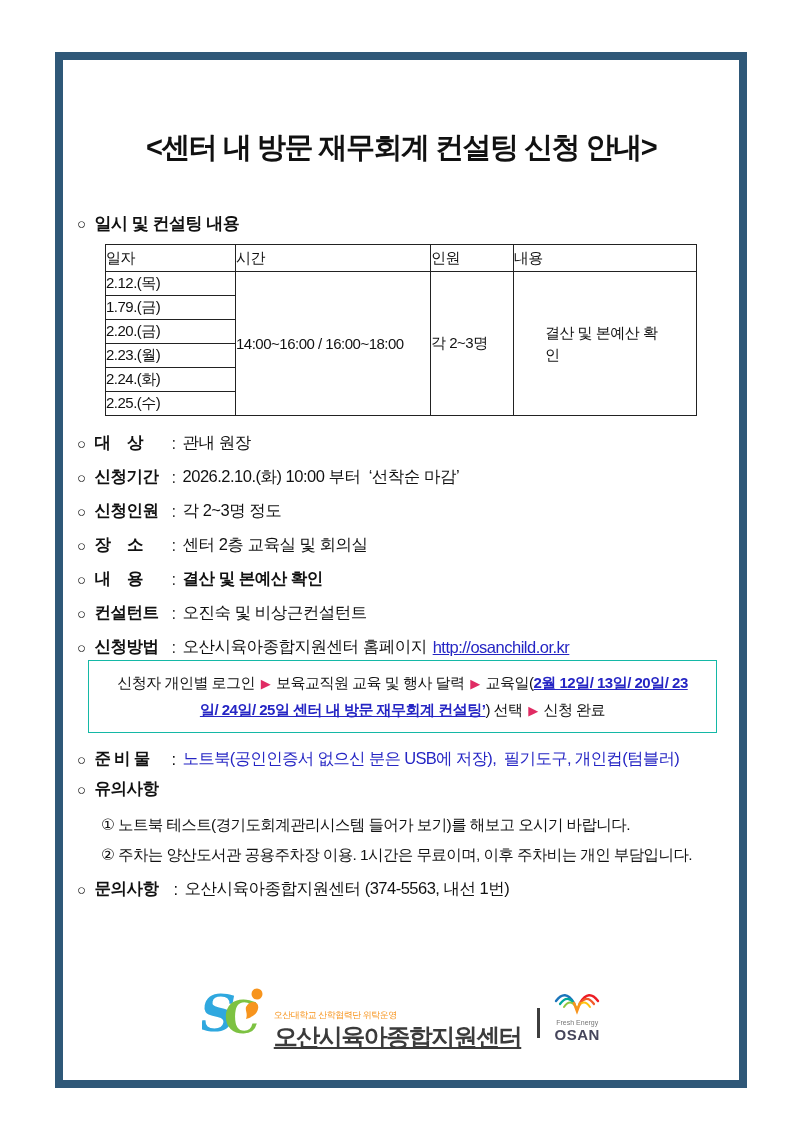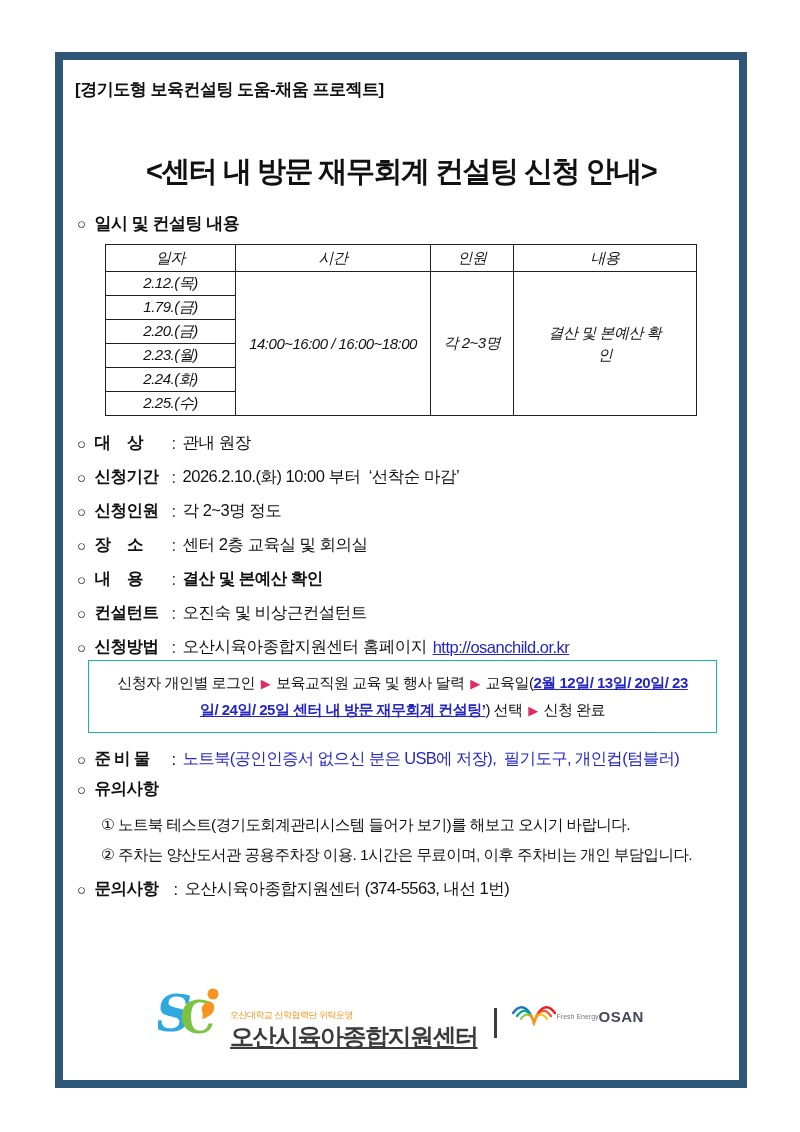--- a/index.html
+++ b/index.html
@@ -11,34 +11,34 @@
   body{
     width:800px;height:1132px;background:#ffffff;position:relative;
     font-family:"Liberation Sans","DejaVu Sans",sans-serif;color:#111;
   }
   .border-box{
     position:absolute;left:55px;top:52px;width:692px;height:1036px;
     border:8px solid var(--border-navy,#2F5878);background:#fff;
   }
   .project-tag{position:absolute;left:12px;top:18px;font-size:17px;font-weight:700;letter-spacing:-0.5px;}
   .title{
-    position:absolute;left:0;right:0;top:92px;margin:0;text-align:center;
+    position:absolute;left:0;right:0;top:68px;margin:0;text-align:center;
     font-size:29px;font-weight:800;letter-spacing:-1.5px;white-space:nowrap;
   }
   .section-heading{position:absolute;left:14px;top:152px;font-size:17px;font-weight:700;display:flex;align-items:center;letter-spacing:-0.5px;}
   .bullet{font-weight:400;font-size:15px;margin-right:9px;color:#222;}
 
   
   .schedule-table{
     position:absolute;left:42px;top:184px;width:592px;border-collapse:collapse;
     font-size:15px;table-layout:fixed;letter-spacing:-0.5px;
   }
   .schedule-table th,.schedule-table td{
-    border:1.5px solid #222;text-align:center;vertical-align:middle;padding:0;
-    font-weight:400;color:#111;font-style:italic;
+    border:1.5px solid #222;text-align:left;vertical-align:middle;padding:0;
+    font-weight:400;color:#111;
   }
   .schedule-table thead th{height:27px;}
   .schedule-table tbody td{height:24px;}
   .wrap-narrow{width:120px;margin:0 auto;line-height:22px;}
 
   
   .details{position:absolute;left:14px;top:366px;right:6px;}
   .detail-line{height:34px;display:flex;align-items:center;font-size:16.5px;letter-spacing:-0.5px;}
   .detail-line .label{width:70px;font-weight:700;white-space:pre;flex:none;}
   .detail-line .colon{width:18px;text-align:center;flex:none;color:#333;}
@@ -67,30 +67,29 @@
   .contact-line{position:absolute;left:14px;top:812px;right:6px;height:34px;display:flex;align-items:center;font-size:16.5px;letter-spacing:-0.5px;}
   .contact-line .label{font-weight:700;margin-right:8px;}
   .contact-line .colon{width:18px;text-align:center;}
 
   
   .footer{position:absolute;left:0;right:0;top:922px;display:flex;justify-content:center;align-items:center;gap:8px;}
   .center-text{display:flex;flex-direction:column;justify-content:center;}
   .operator-tag{font-size:9px;color:var(--logo-orange,#F7941D);letter-spacing:-0.5px;margin-bottom:2px;margin-top:27px;}
   .center-name{font-size:24px;font-weight:700;color:#3b3b3b;letter-spacing:-1.5px;line-height:26px;text-decoration:underline;}
   .logo-divider{width:3px;height:30px;background:#3d3d3d;margin:14px 6px 0 8px;}
-  .osan-block{display:flex;flex-direction:row;align-items:center;line-height:1;}
+  .osan-block{display:flex;flex-direction:column;align-items:center;line-height:1;}
   .fresh{font-size:7px;color:#777;margin:1px 0 1px 0;}
   .osan{font-size:15px;font-weight:800;color:var(--osan-dark,#45455B);letter-spacing:0.5px;}
 </style>
 </head>
 <body>
 
 <div class="border-box">
 
-  <div class="project-tag">[경기도형 보육컨설팅 도움-채움 프로젝트]</div>
 
   <h1 class="title">&lt;센터 내 방문 재무회계 컨설팅 신청 안내&gt;</h1>
 
   <div class="section-heading">
     <span class="bullet">○</span>
     <span>일시 및 컨설팅 내용</span>
   </div>
 
   <table class="schedule-table">
     <colgroup>

